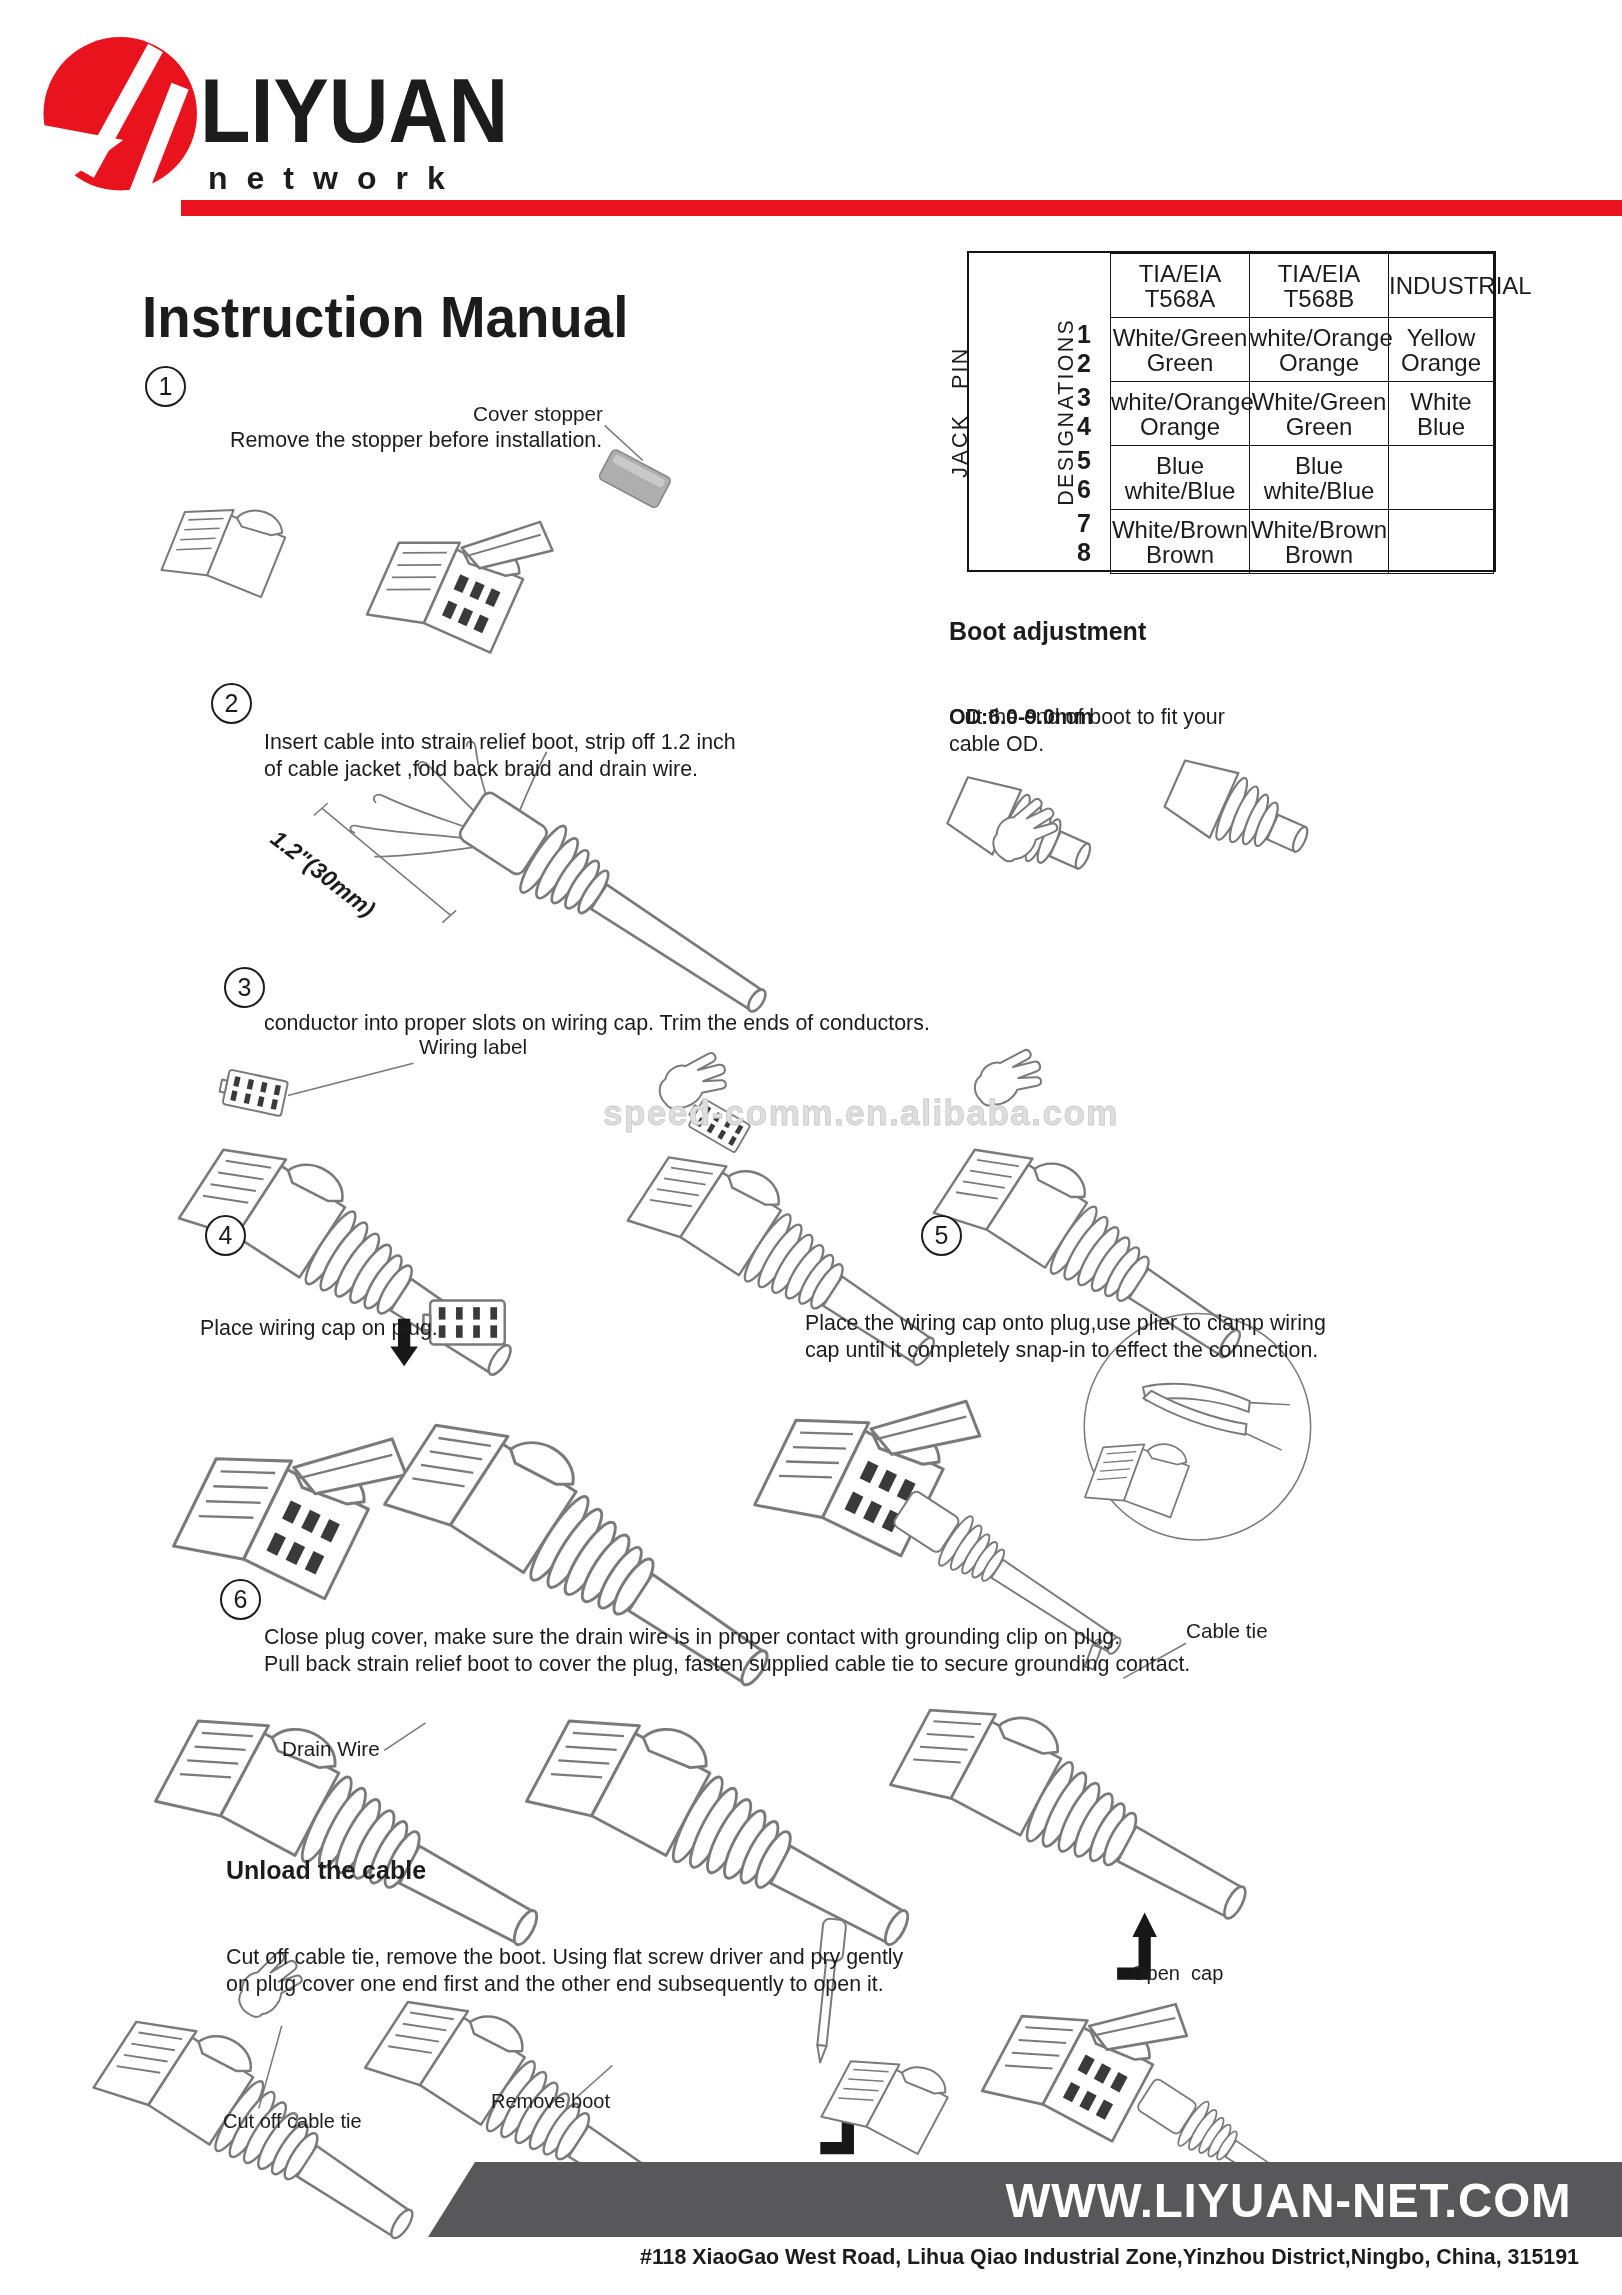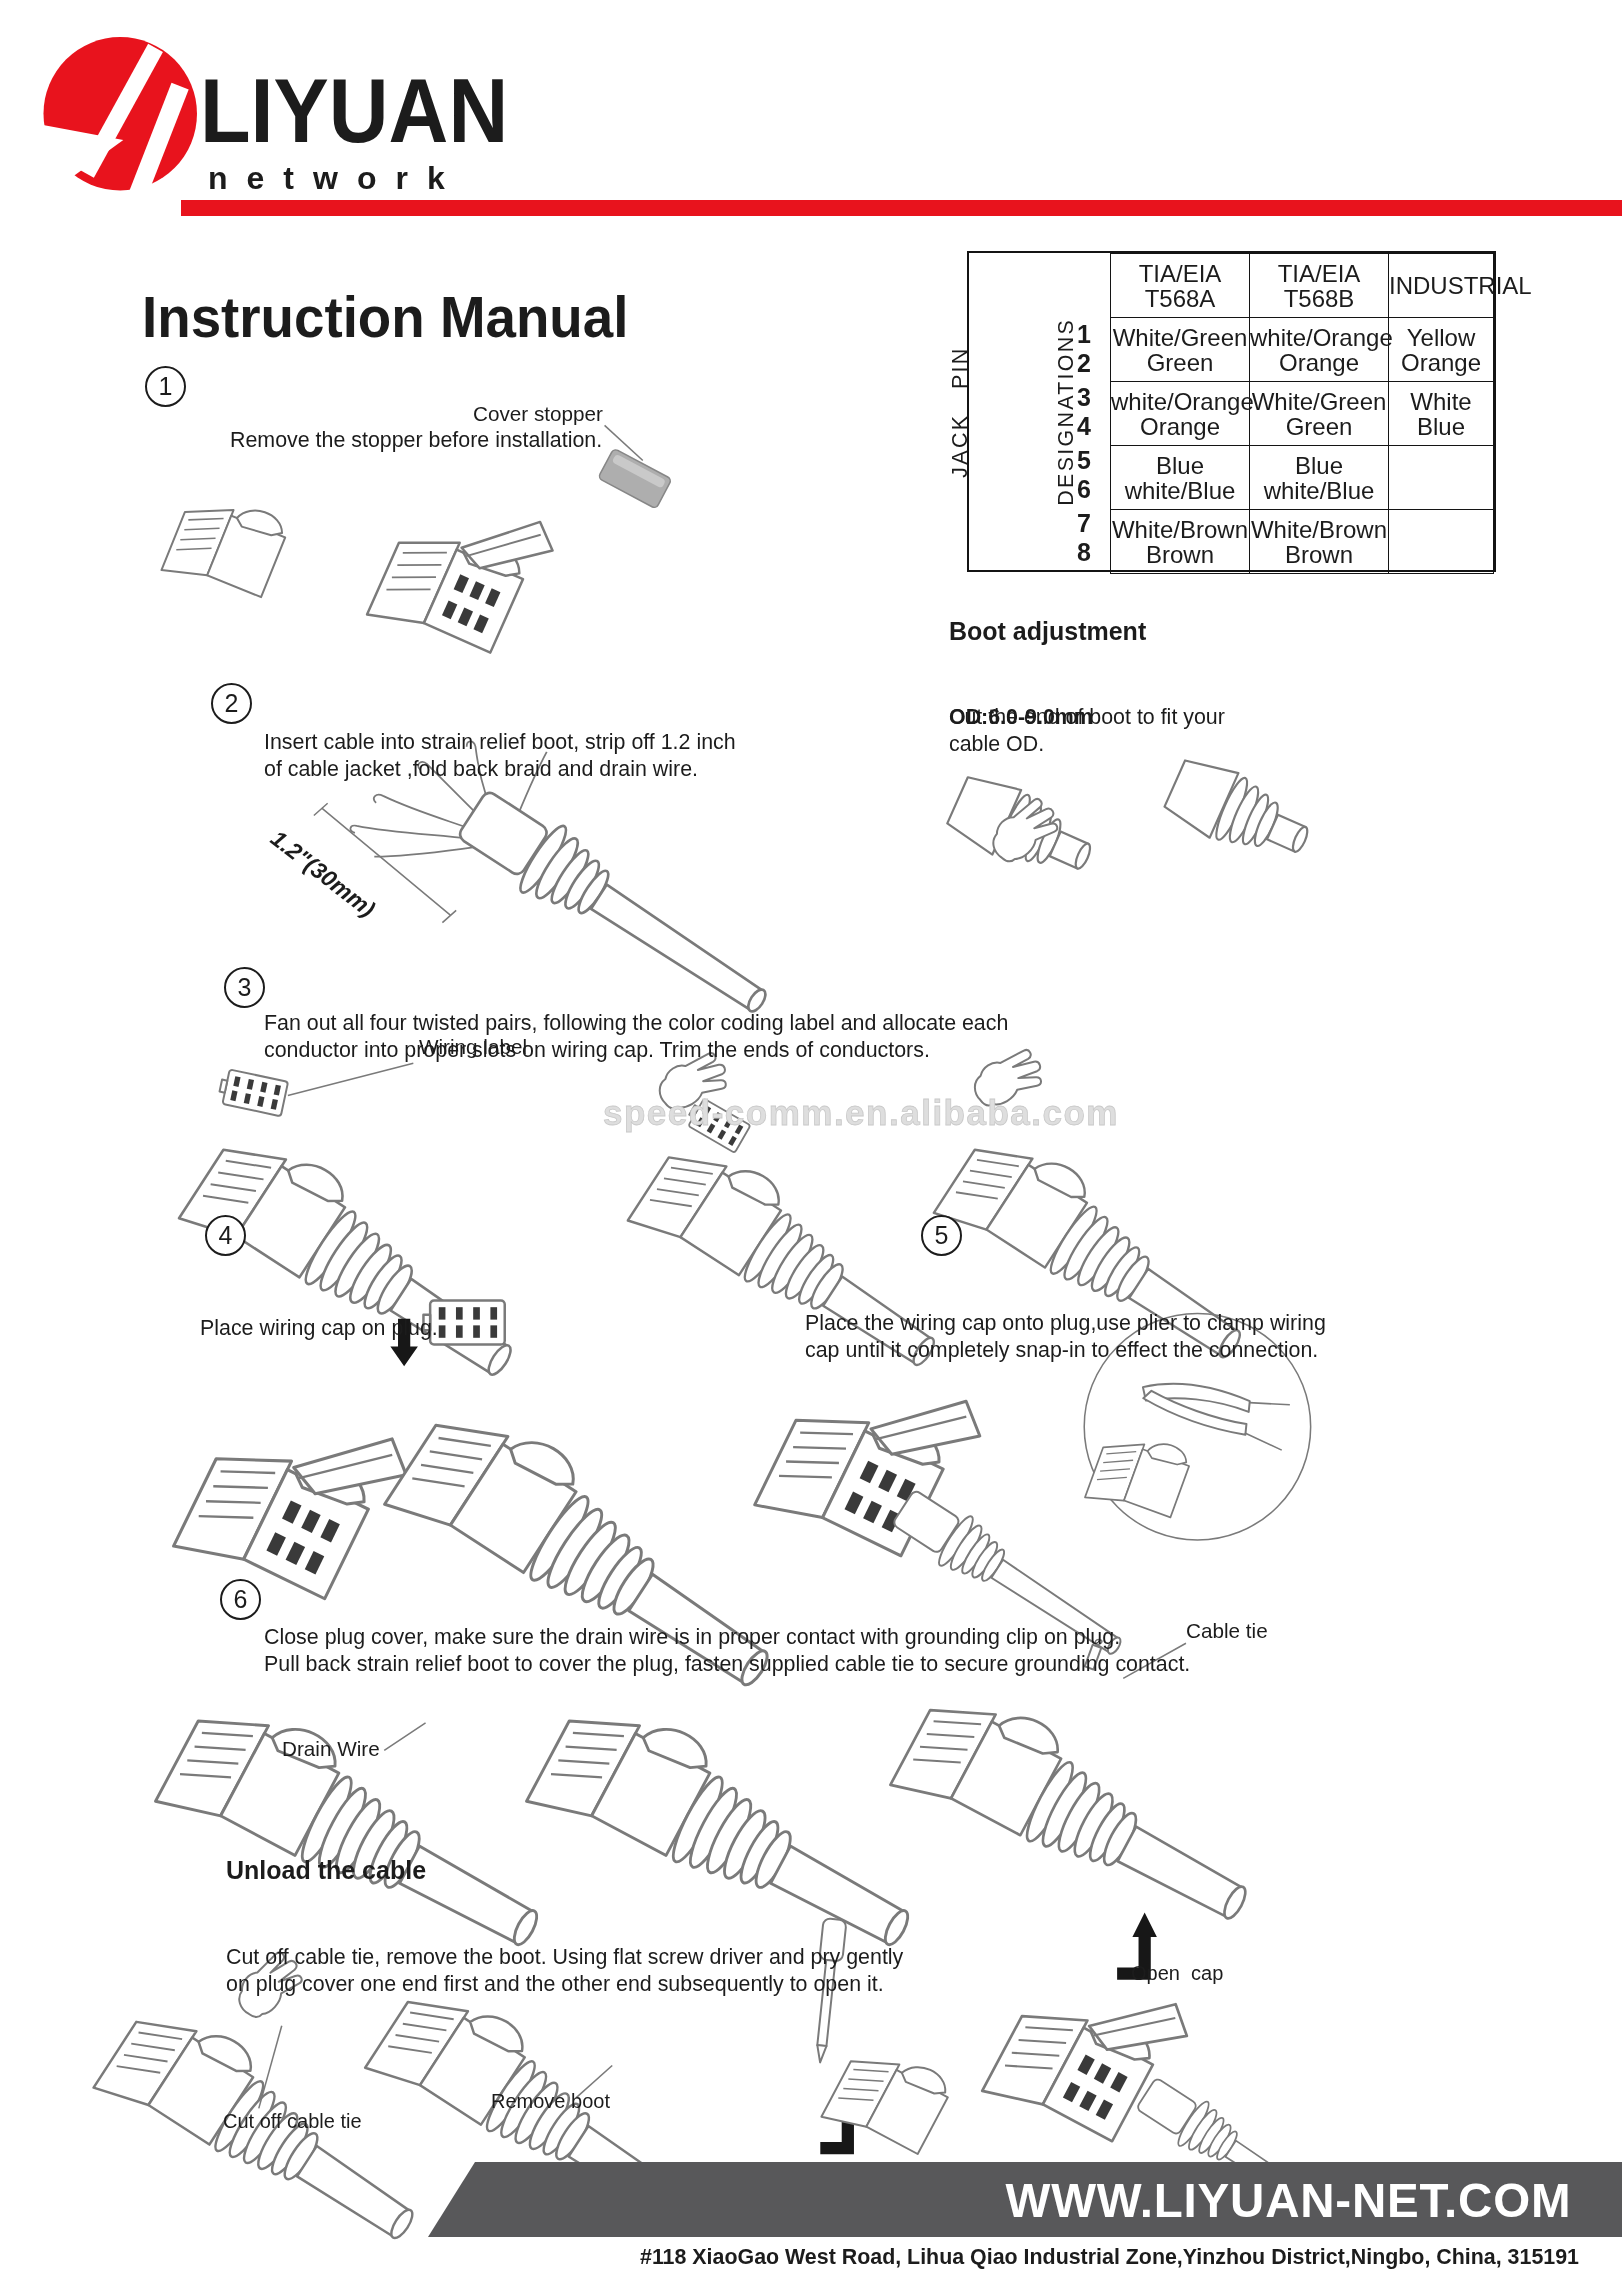--- a/index.html
+++ b/index.html
@@ -349,21 +349,21 @@
   <div class="abs h2" style="left:949px;top:617px">Boot adjustment</div>
   <div class="abs steptext" style="left:949px;top:650px">
     <div>Cut the end of boot to fit your</div><div>cable OD.</div>
   </div>
   <div class="abs steptext bold" style="left:949px;top:704px">OD:6.0-9.0mm</div>
 
   <div class="abs stepnum" style="left:224px;top:967px">
       <span>3</span>
     </div>
   <div class="abs steptext" style="left:264px;top:956px">
-    <div>Fan out all four twisted pairs, following the color coding label and allocate each</div><div>conductor into proper slots on wiring cap. Trim the ends of conductors.</div>
+    <div>conductor into proper slots on wiring cap. Trim the ends of conductors.</div>
   </div>
   <div class="abs label" style="left:419px;top:1035px">Wiring label</div>
   <div class="abs watermark" style="left:603px;top:1093px">speed-comm.en.alibaba.com</div>
 
   <div class="abs stepnum" style="left:205px;top:1215px">
       <span>4</span>
     </div>
   <div class="abs steptext" style="left:200px;top:1261px">
     <div>Place wiring cap on plug.</div>
   </div>

